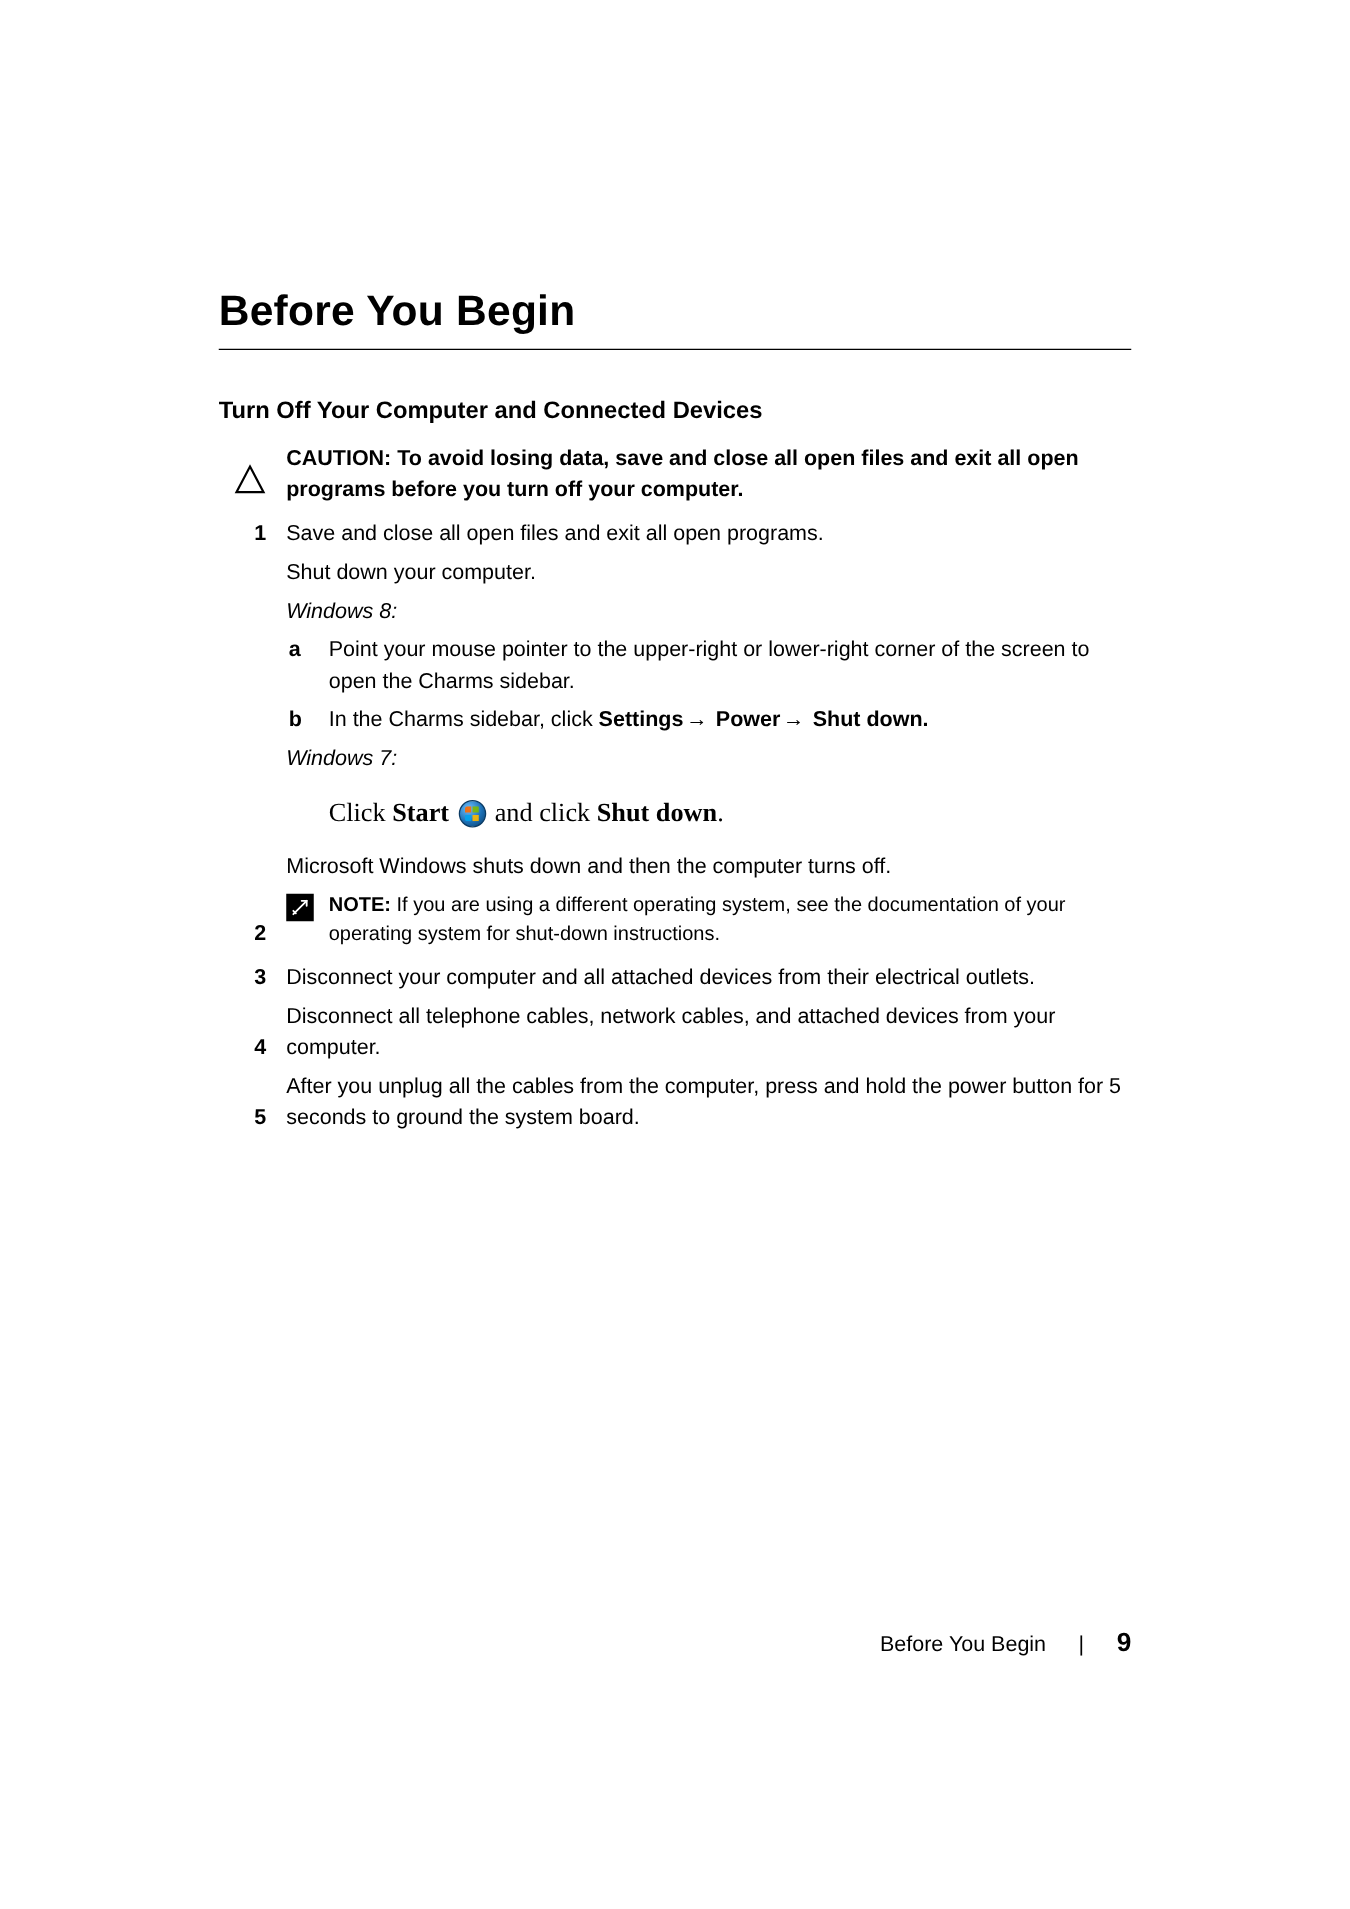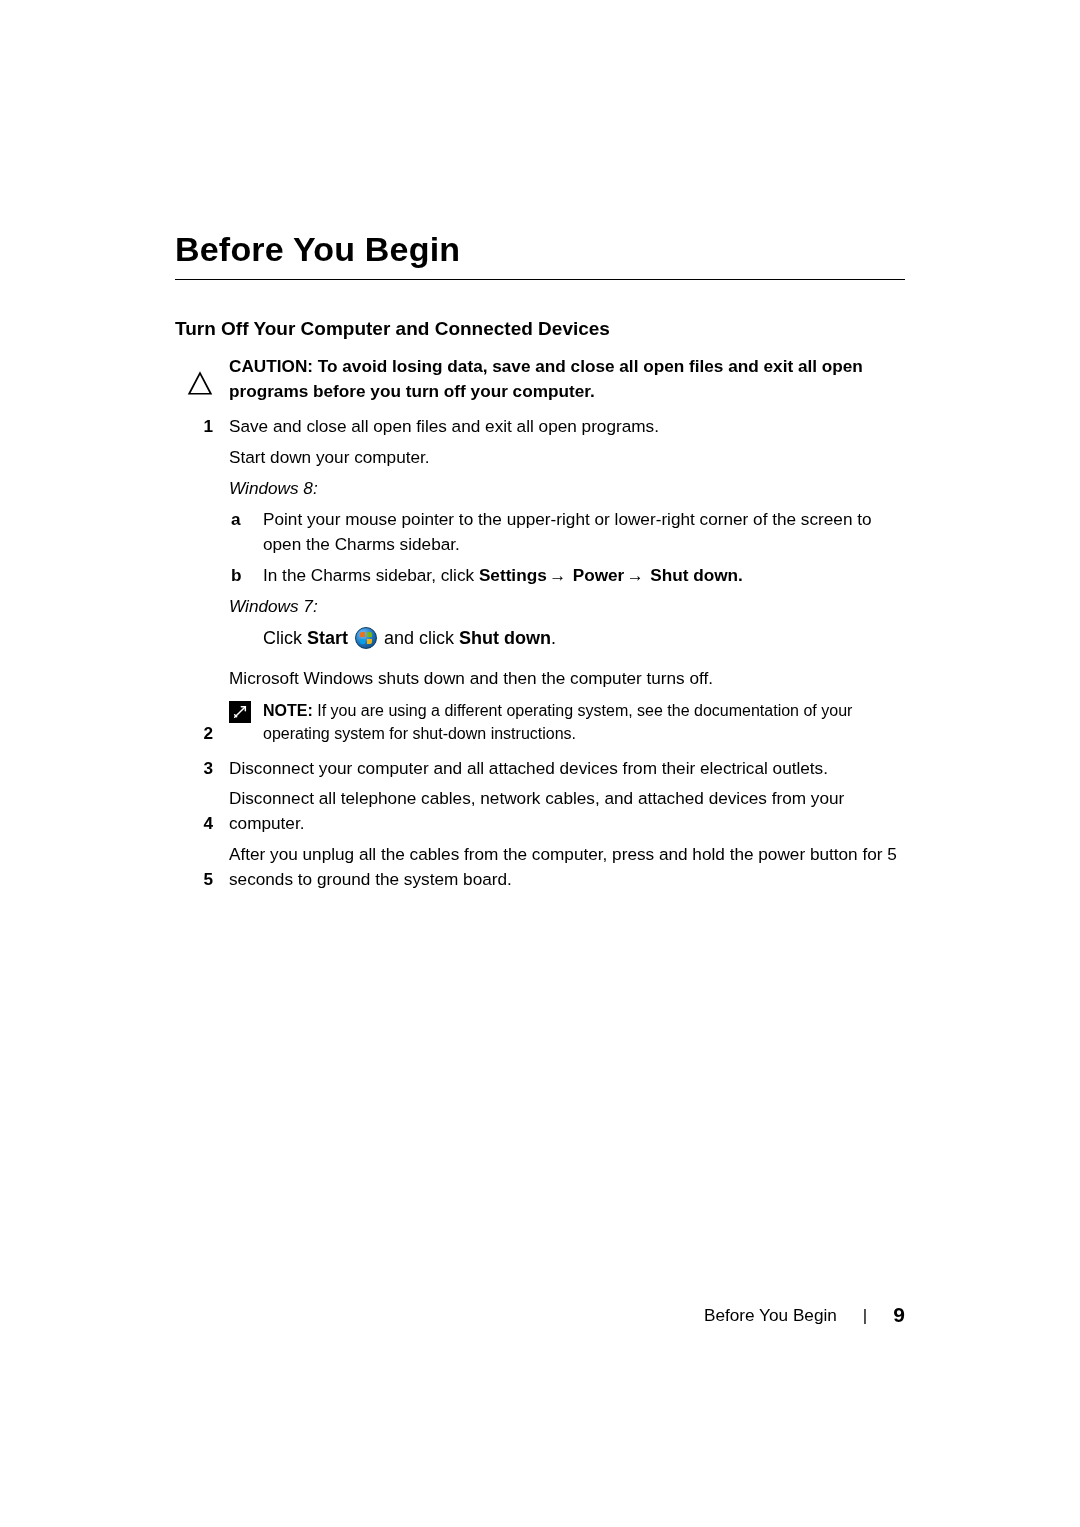--- a/index.html
+++ b/index.html
@@ -90,23 +90,24 @@
     font-weight: 700;
     font-size: 17.2px;
     padding-left: 2px;
     box-sizing: border-box;
   }
   .sub-body {
     flex: 1 1 auto;
   }
   .sub-text-indent {
     padding-left: 34px;
-    margin-top: 7px;
-    font-size: 18px;
-    line-height: 1.45;
+    margin-top: 17px;
+    font-size: 21px;
+    line-height: 1.45;
+    font-family: Liberation Serif, serif;
   }
   .start-button {
     display: inline-flex;
     vertical-align: middle;
     width: 20px;
     height: 20px;
     border-radius: 50%;
     background: radial-gradient(circle at 35% 30%, #6fc1ff 0%, #1b6fb5 55%, #0a3a63 100%);
     border: 1px solid #0a3a63;
     position: relative;
@@ -185,21 +186,21 @@
   </div>
 
   <div class="block mt10">
     <div class="gutter num">1</div>
     <div class="body">Save and close all open files and exit all open programs.</div>
   </div>
 
   <div class="block mt6">
     <div class="gutter num">2</div>
     <div class="body">
-      <div>Start down your computer.</div>
+      <div>Shut down your computer.</div>
       <div class="italic mt6">Windows 8:</div>
 
       <div class="sub-block mt6">
         <div class="sub-gutter">a</div>
         <div class="sub-body">Point your mouse pointer to the upper-right or lower-right corner of the screen to open the Charms sidebar.</div>
       </div>
 
       <div class="sub-block mt6">
         <div class="sub-gutter">b</div>
         <div class="sub-body">

